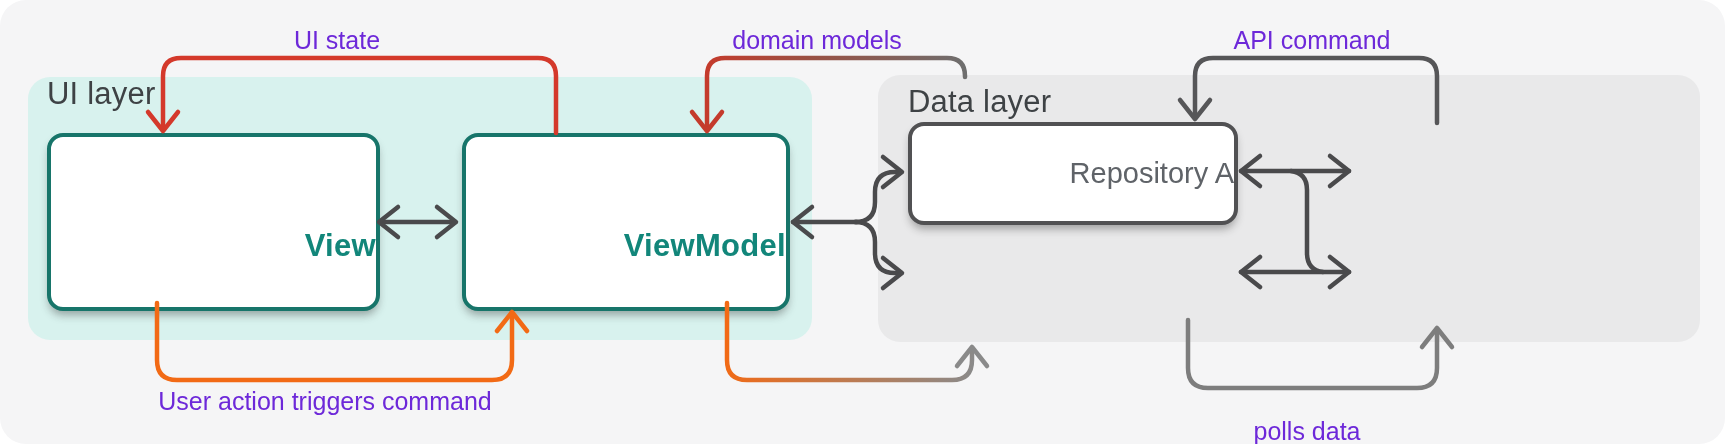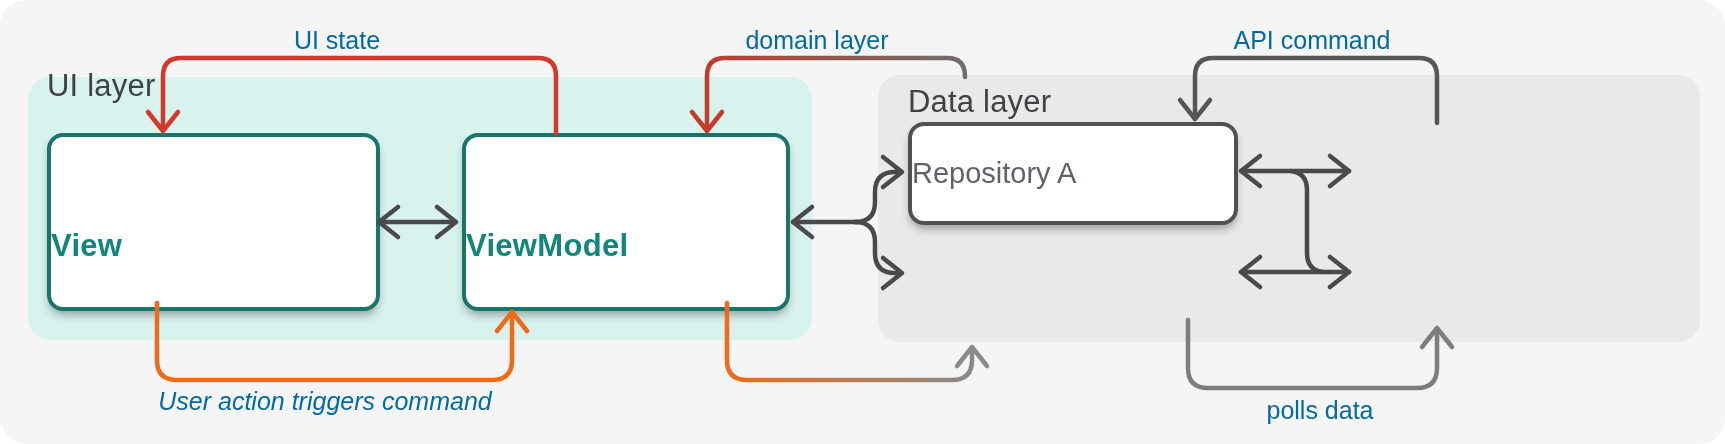--- a/index.html
+++ b/index.html
@@ -1,39 +1,39 @@
 <!DOCTYPE html>
 <html><head>
 <meta charset="utf-8">
 <style>
   html,body{margin:0;padding:0;background:#ffffff;font-family:"Liberation Sans","DejaVu Sans",sans-serif;}
   .canvas{position:relative;width:1725px;height:444px;background:#f5f5f6;border-radius:26px;overflow:hidden;}
   .panel{position:absolute;border-radius:22px;}
   .panel.ui{left:28px;top:77px;width:784px;height:263px;background:#d8f2ee;}
   .panel.data{left:878px;top:75px;width:822px;height:267px;background:#e9e9ea;}
   .layer-title{position:absolute;font-size:31px;color:#3e4245;letter-spacing:.2px;}
-  .box{position:absolute;background:#ffffff;border-radius:16px;display:flex;align-items:center;justify-content:flex-start;
+  .box{position:absolute;background:#ffffff;border-radius:16px;display:flex;align-items:center;justify-content:flex-end;
        box-shadow:0 6px 8px -2px rgba(40,40,40,.38);}
   .box.teal{border:4px solid #17756a;}
   .box.gray{border:4px solid #515153;}
   .box.teal .box-label{color:#12867a;font-size:31px;font-weight:600;letter-spacing:.3px;margin-top:48px;}
   .box.gray .box-label{color:#5f6368;font-size:29px;font-weight:500;white-space:pre;}
-  .arrow-label{position:absolute;transform:translate(-50%,-50%);font-size:25px;color:#0369a1;white-space:nowrap;}
+  .arrow-label{position:absolute;transform:translate(-50%,-50%);font-size:25px;color:#6d28d9;white-space:nowrap;}
   svg.wires{position:absolute;left:0;top:0;pointer-events:none;}
   svg.wires path{fill:none;stroke-linecap:round;stroke-linejoin:round;}
 </style>
 </head>
 <body>
 
 <div class="canvas">
 
   <div class="panel ui"></div>
   <div class="panel data"></div>
 
-  <div class="layer-title" style="left:47px;top:68px;">UI layer</div>
+  <div class="layer-title" style="left:47px;top:76px;">UI layer</div>
   <div class="layer-title" style="left:908px;top:84px;text-align:right;">Data layer</div>
 
   <div class="box teal" style="left:47px;top:133px;width:325px;height:170px;">
     <span class="box-label">View</span>
   </div>
   <div class="box teal" style="left:462px;top:133px;width:320px;height:170px;">
     <span class="box-label">ViewModel</span>
   </div>
   <div class="box gray" style="left:908px;top:122px;width:322px;height:95px;">
     <span class="box-label">Repository A</span>
@@ -108,18 +108,18 @@
       <path d="M 1260 257 L 1241 272 L 1260 287"></path>
       <path d="M 1330 257 L 1349 272 L 1330 287"></path>
     </g>
 
     <g stroke="#4a4a4c" stroke-width="4.5">
       <path d="M 1291 171 Q 1307 173 1307 190 L 1307 253 Q 1307 270 1323 272"></path>
     </g>
   </svg>
 
   <div class="arrow-label" style="left:337px;top:40px;">UI state</div>
-  <div class="arrow-label" style="left:817px;top:40px;">domain layer</div>
+  <div class="arrow-label" style="left:817px;top:40px;">domain models</div>
   <div class="arrow-label" style="left:1312px;top:40px;">API command</div>
-  <div class="arrow-label" style="left:325px;top:401px;font-style:italic;">User action triggers command</div>
-  <div class="arrow-label" style="left:1307px;top:410px;margin-left:13px;">polls data</div>
+  <div class="arrow-label" style="left:325px;top:401px;">User action triggers command</div>
+  <div class="arrow-label" style="left:1307px;top:431px;">polls data</div>
 
 </div>
 
 </body></html>

